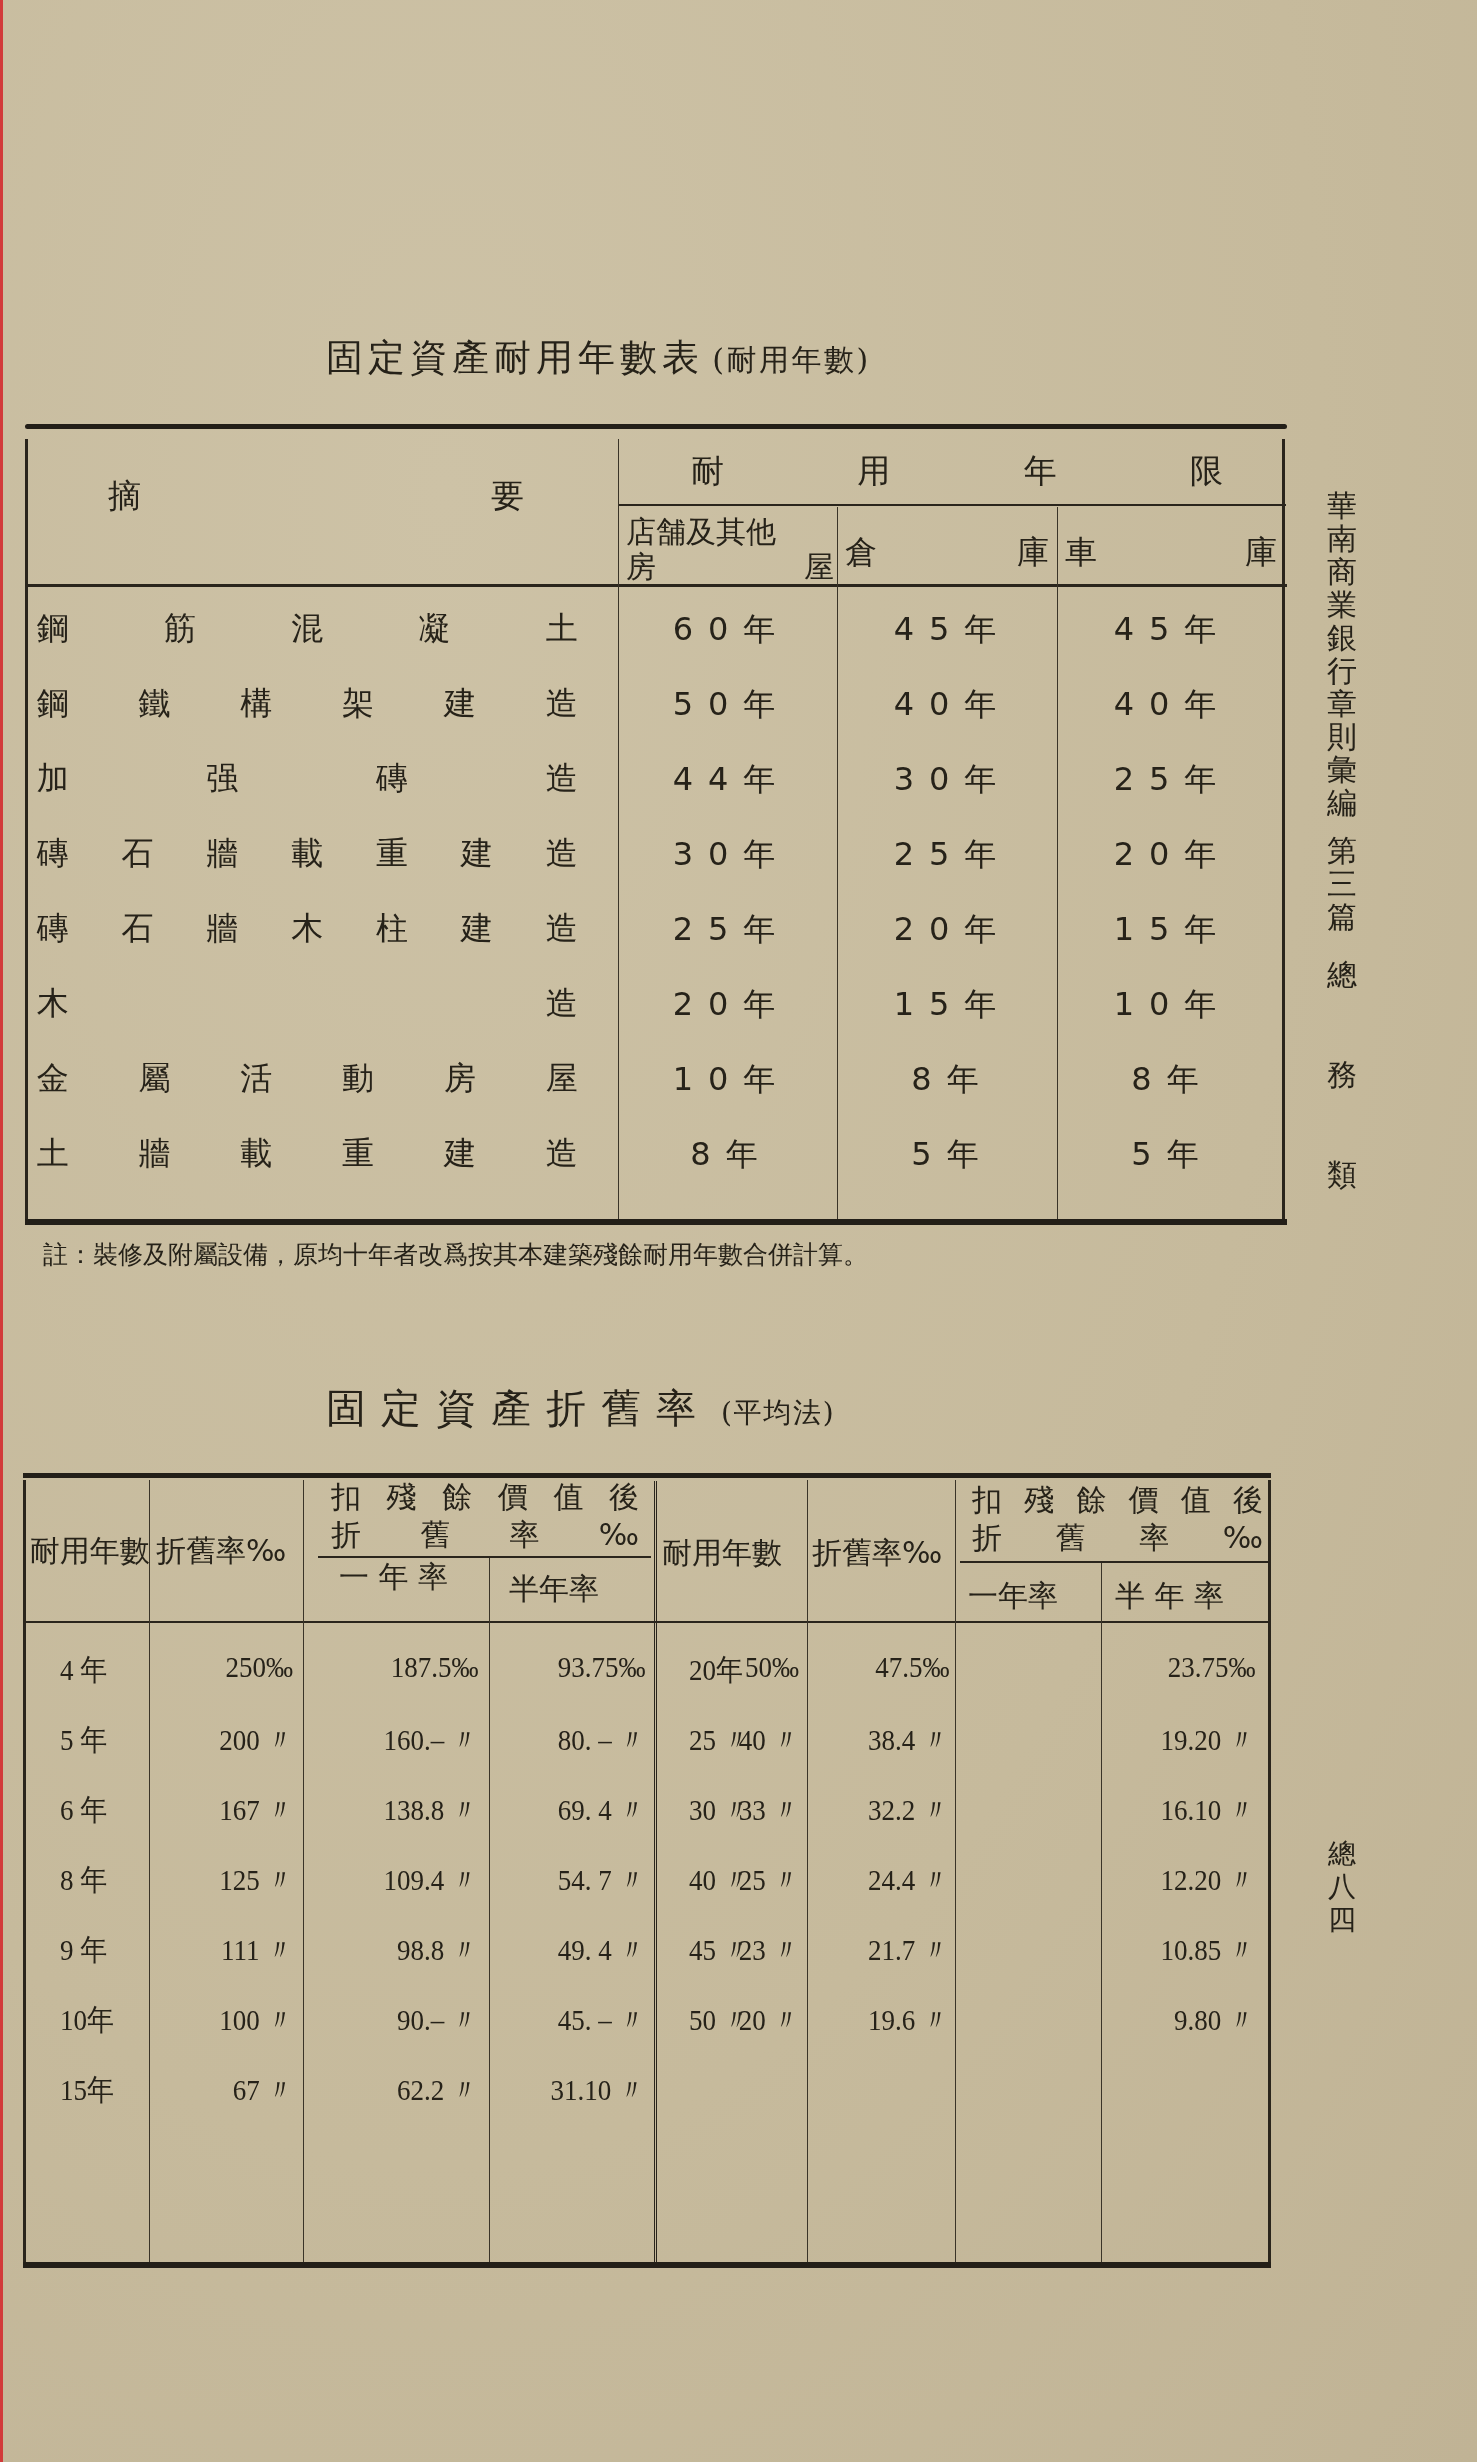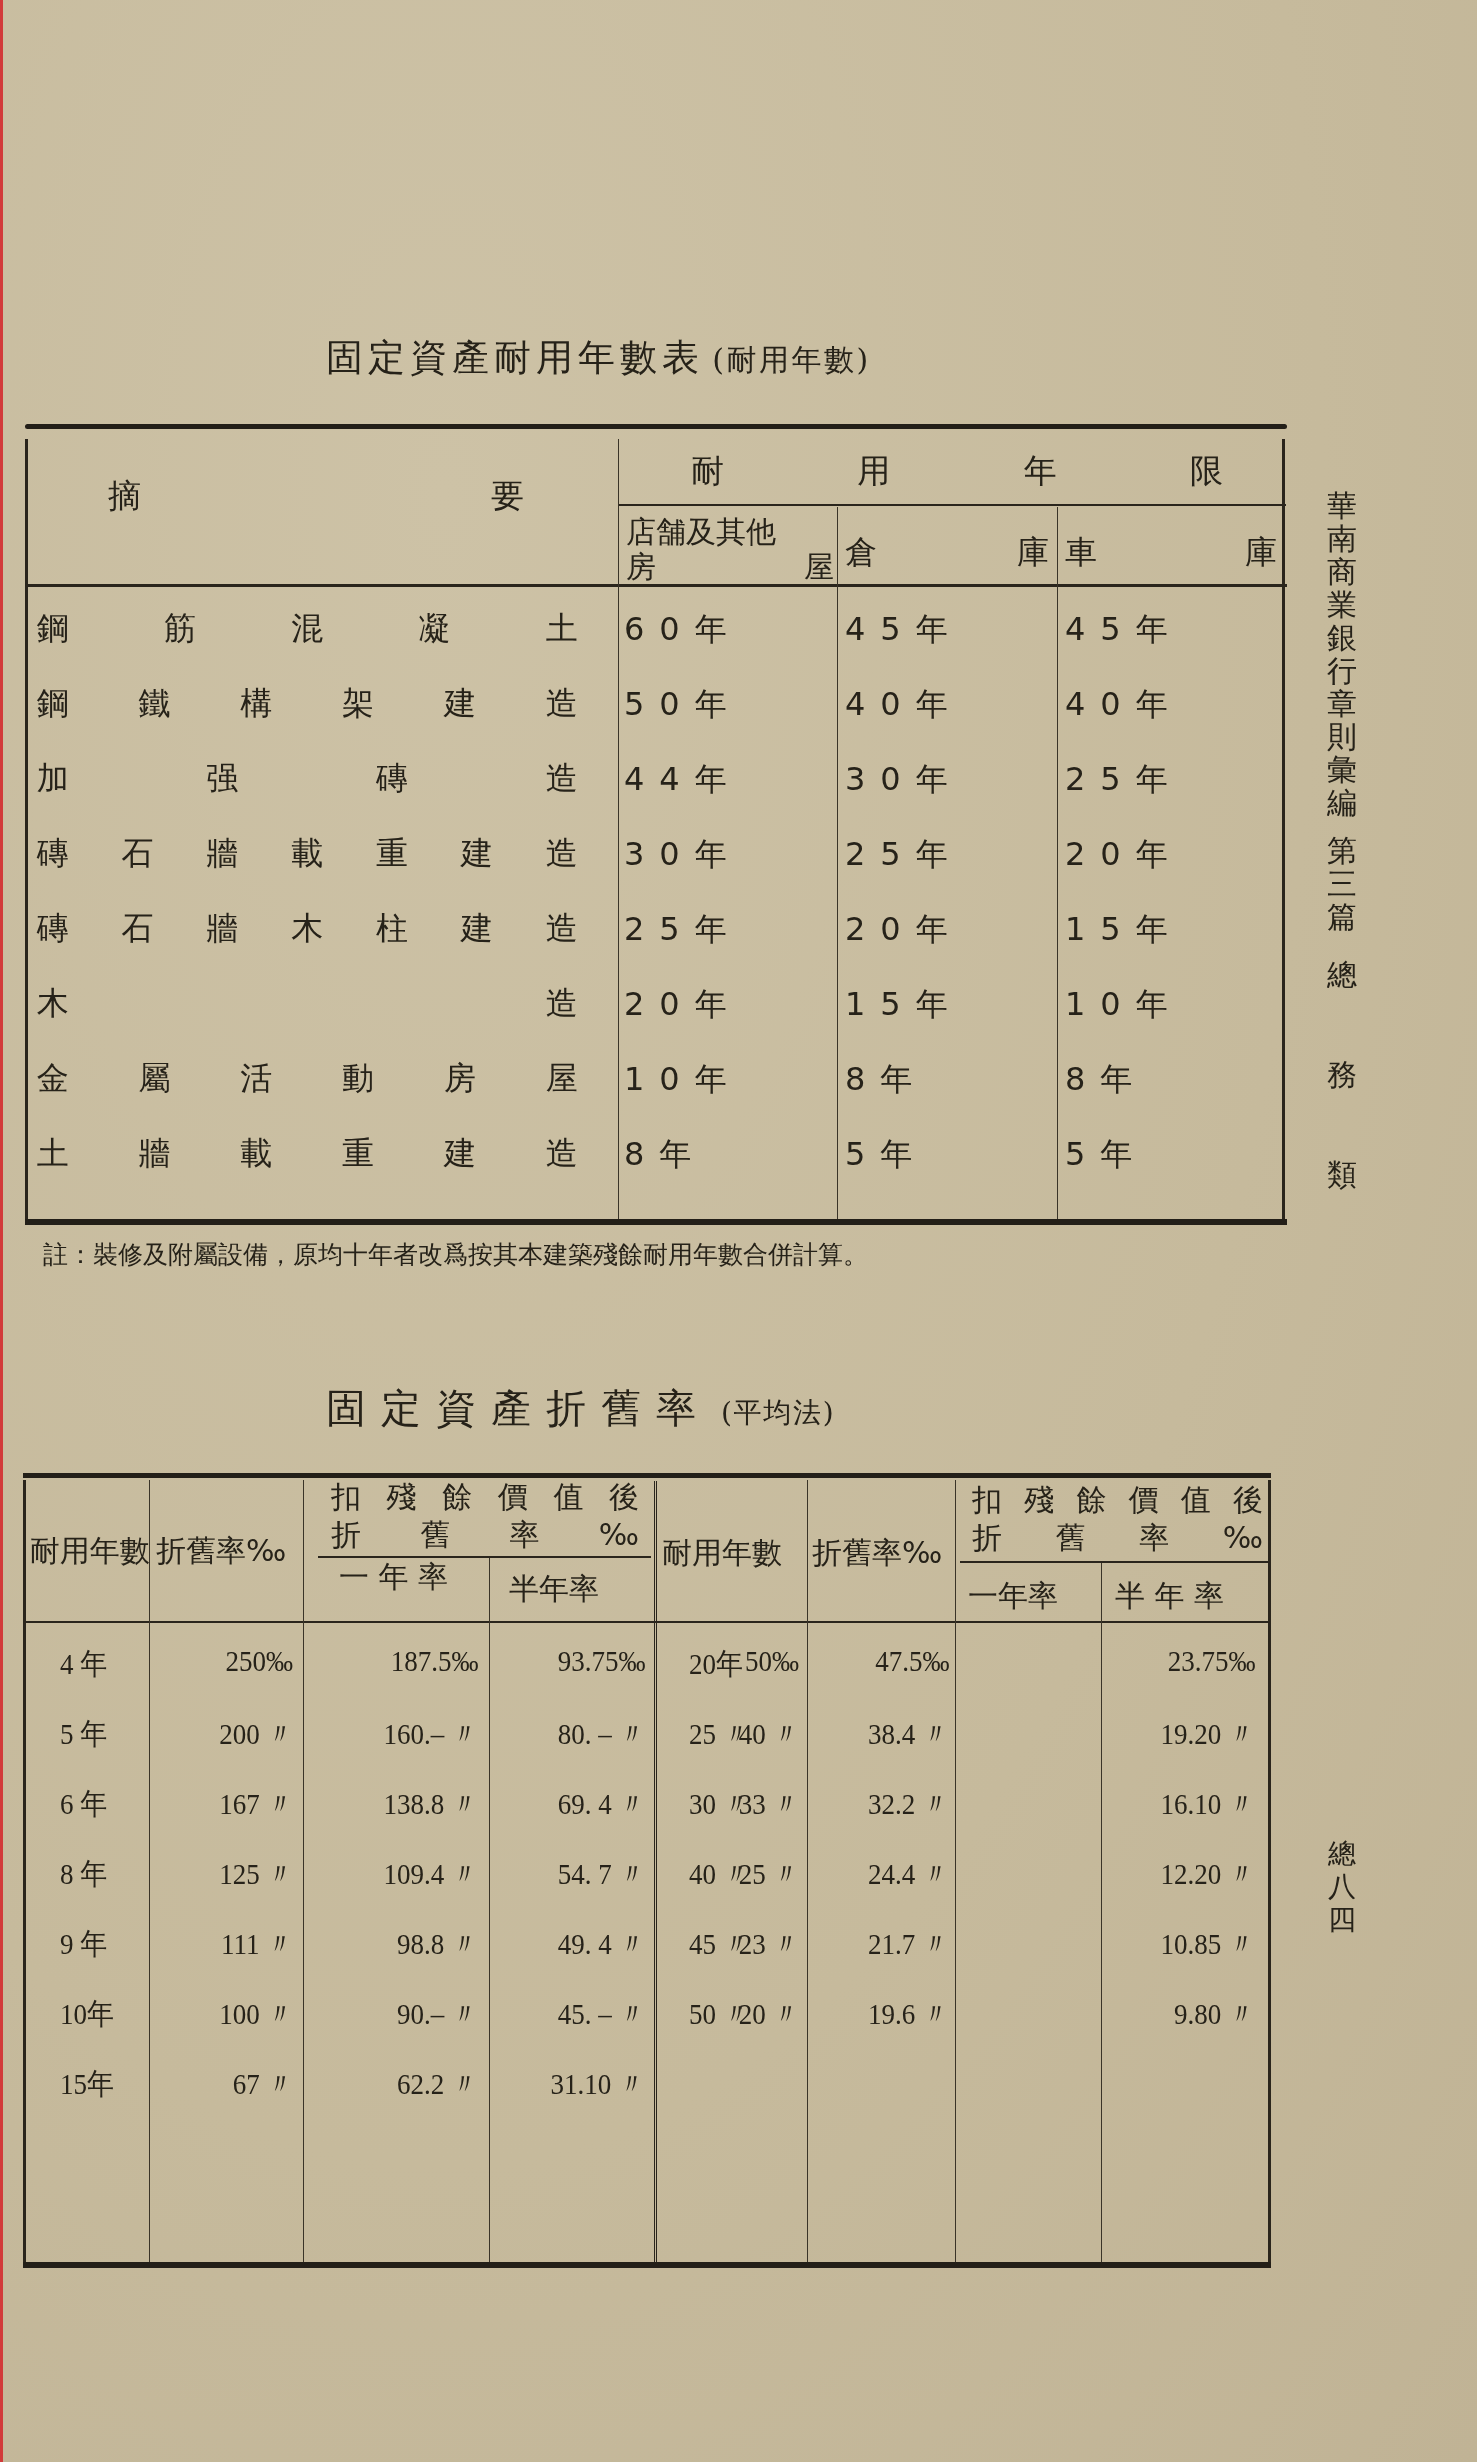--- a/index.html
+++ b/index.html
@@ -29,21 +29,21 @@
   .t1 .h-summary { position:absolute; left:33px; top:50px; width:516px; display:flex; justify-content:space-between; padding:0 50px; box-sizing:border-box; font-size:33px; }
   .t1 .h-life { position:absolute; left:616px; top:25px; width:632px; display:flex; justify-content:space-between; padding:0 50px; box-sizing:border-box; font-size:33px; }
   .t1 .h-shop { position:absolute; left:601px; top:90px; width:208px; font-size:30px; line-height:35px; }
   .t1 .h-shop .l2 { display:flex; justify-content:space-between; }
   .t1 .h-warehouse { position:absolute; left:820px; top:107px; width:204px; display:flex; justify-content:space-between; font-size:32px; }
   .t1 .h-garage { position:absolute; left:1040px; top:107px; width:212px; display:flex; justify-content:space-between; font-size:32px; }
 
   .t1 .rows { position:absolute; left:0; top:171px; width:1262px; }
   .t1 .row { position:relative; height:75px; }
   .t1 .desc { position:absolute; left:11.7px; top:11.7px; width:541px; display:flex; justify-content:space-between; font-size:32px; }
-  .t1 .yr { position:absolute; top:13.3px; font-size:32px; font-family:"DejaVu Sans", sans-serif; letter-spacing:15px; text-align:left; }
+  .t1 .yr { position:absolute; top:13.3px; font-size:32px; font-family:"DejaVu Sans", sans-serif; letter-spacing:15px; text-align:center; }
   .t1 .yr .u { letter-spacing:0; font-family:"DejaVu Serif", serif; }
   .t1 .c1 { left:599px; width:200px; }
   .t1 .c2 { left:820px; width:200px; }
   .t1 .c3 { left:1040px; width:200px; }
 
   .t1-note { position:absolute; left:43px; top:1238px; font-size:25px; white-space:nowrap; }
 
   
   .margin-title { position:absolute; left:1321px; top:489px; width:42px; font-size:30px; line-height:33px; text-align:center; }
   .margin-title span { display:block; }
@@ -61,21 +61,21 @@
   .t2 .rightline { position:absolute; left:1245px; top:6.7px; width:2.5px; height:784px; background:#2a251c; }
   .t2 .headsep { position:absolute; left:0; top:148px; width:1248px; height:1.7px; background:#2a251c; }
   .t2 .vl { position:absolute; top:6.7px; width:0.8px; height:784px; background:#3a3428; }
   .t2 .dbl { position:absolute; top:8.3px; width:3.3px; height:782px; border-left:0.8px solid #2a251c; border-right:0.8px solid #2a251c; box-sizing:border-box; }
   .t2 .subsep { position:absolute; height:1.7px; background:#2a251c; }
 
   .t2 .h { position:absolute; font-size:30px; white-space:nowrap; font-family:"DejaVu Sans", sans-serif; }
   .t2 .hbox { position:absolute; font-size:30px; font-family:"DejaVu Sans", sans-serif; }
   .t2 .hbox .l { display:flex; justify-content:space-between; line-height:38px; }
 
-  .t2 .rows { position:absolute; left:0; top:166px; width:1244px; }
+  .t2 .rows { position:absolute; left:0; top:172px; width:1244px; }
   .t2 .row { position:relative; height:70px; }
   .t2 .cell { position:absolute; top:5px; font-size:30px; text-align:right; white-space:nowrap; font-family:"Liberation Serif", serif; transform:scaleX(0.9); transform-origin:right center; }
   .t2 .cell.left { text-align:left; transform-origin:left center; }
 </style>
 </head>
 <body>
 
 <div class="redline"></div>
 
 <div class="t1-title">

